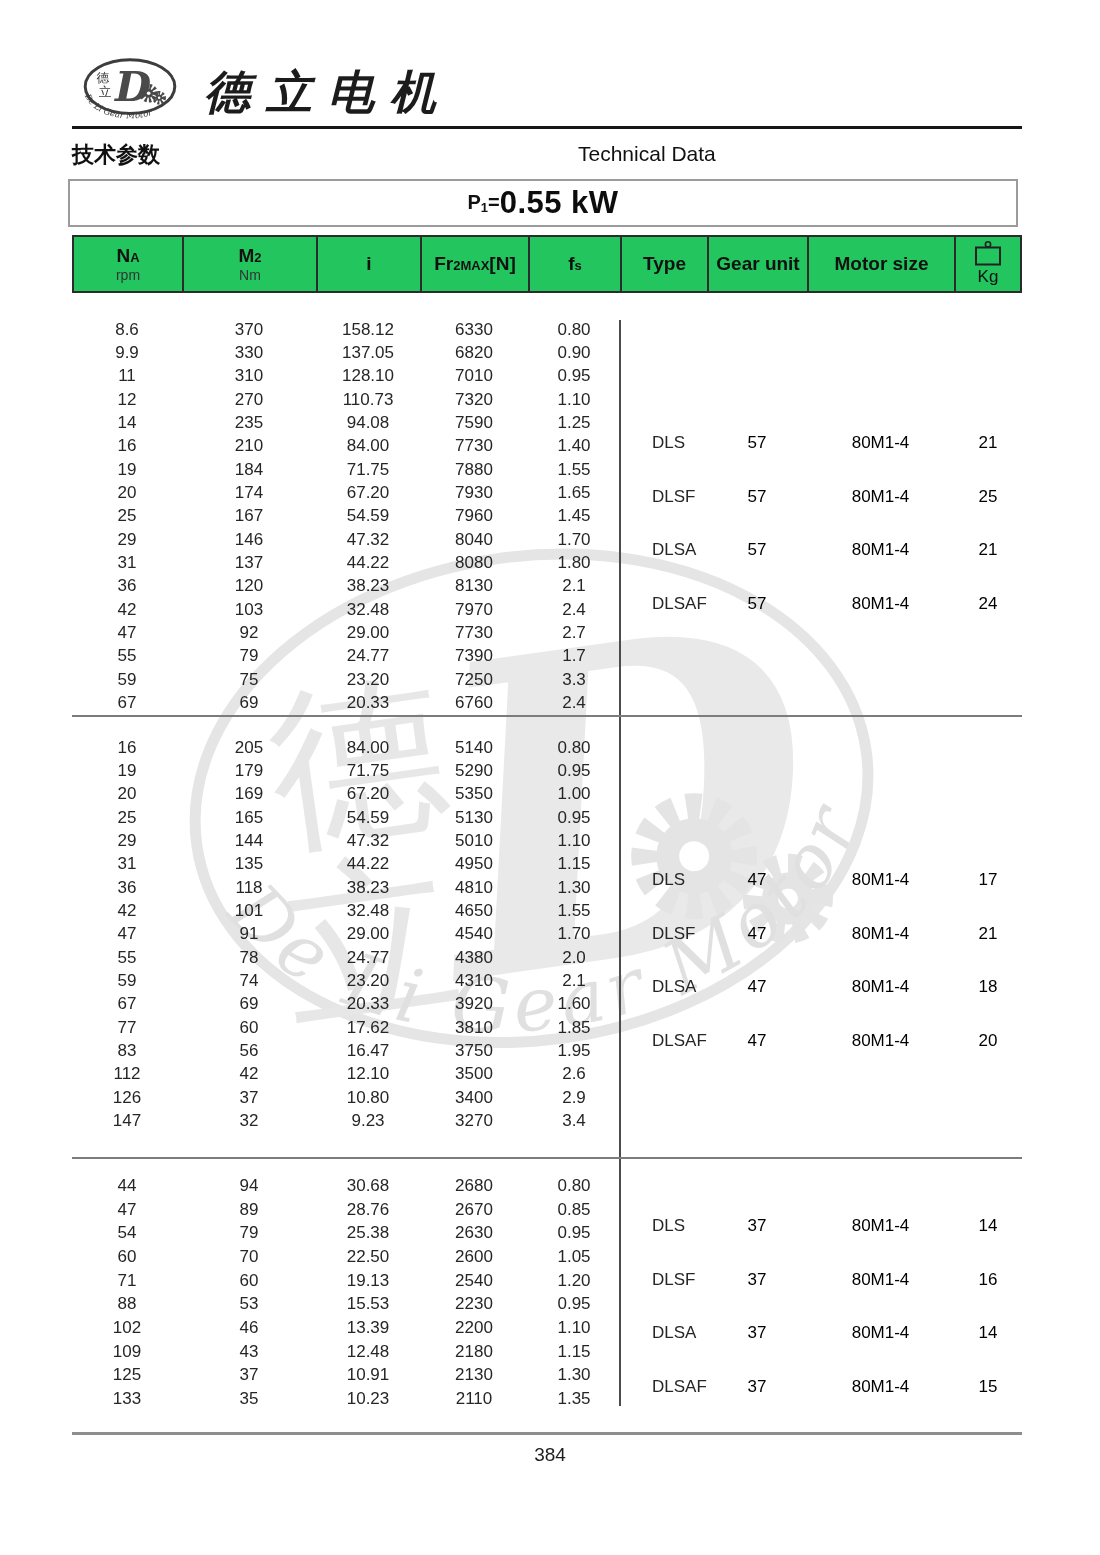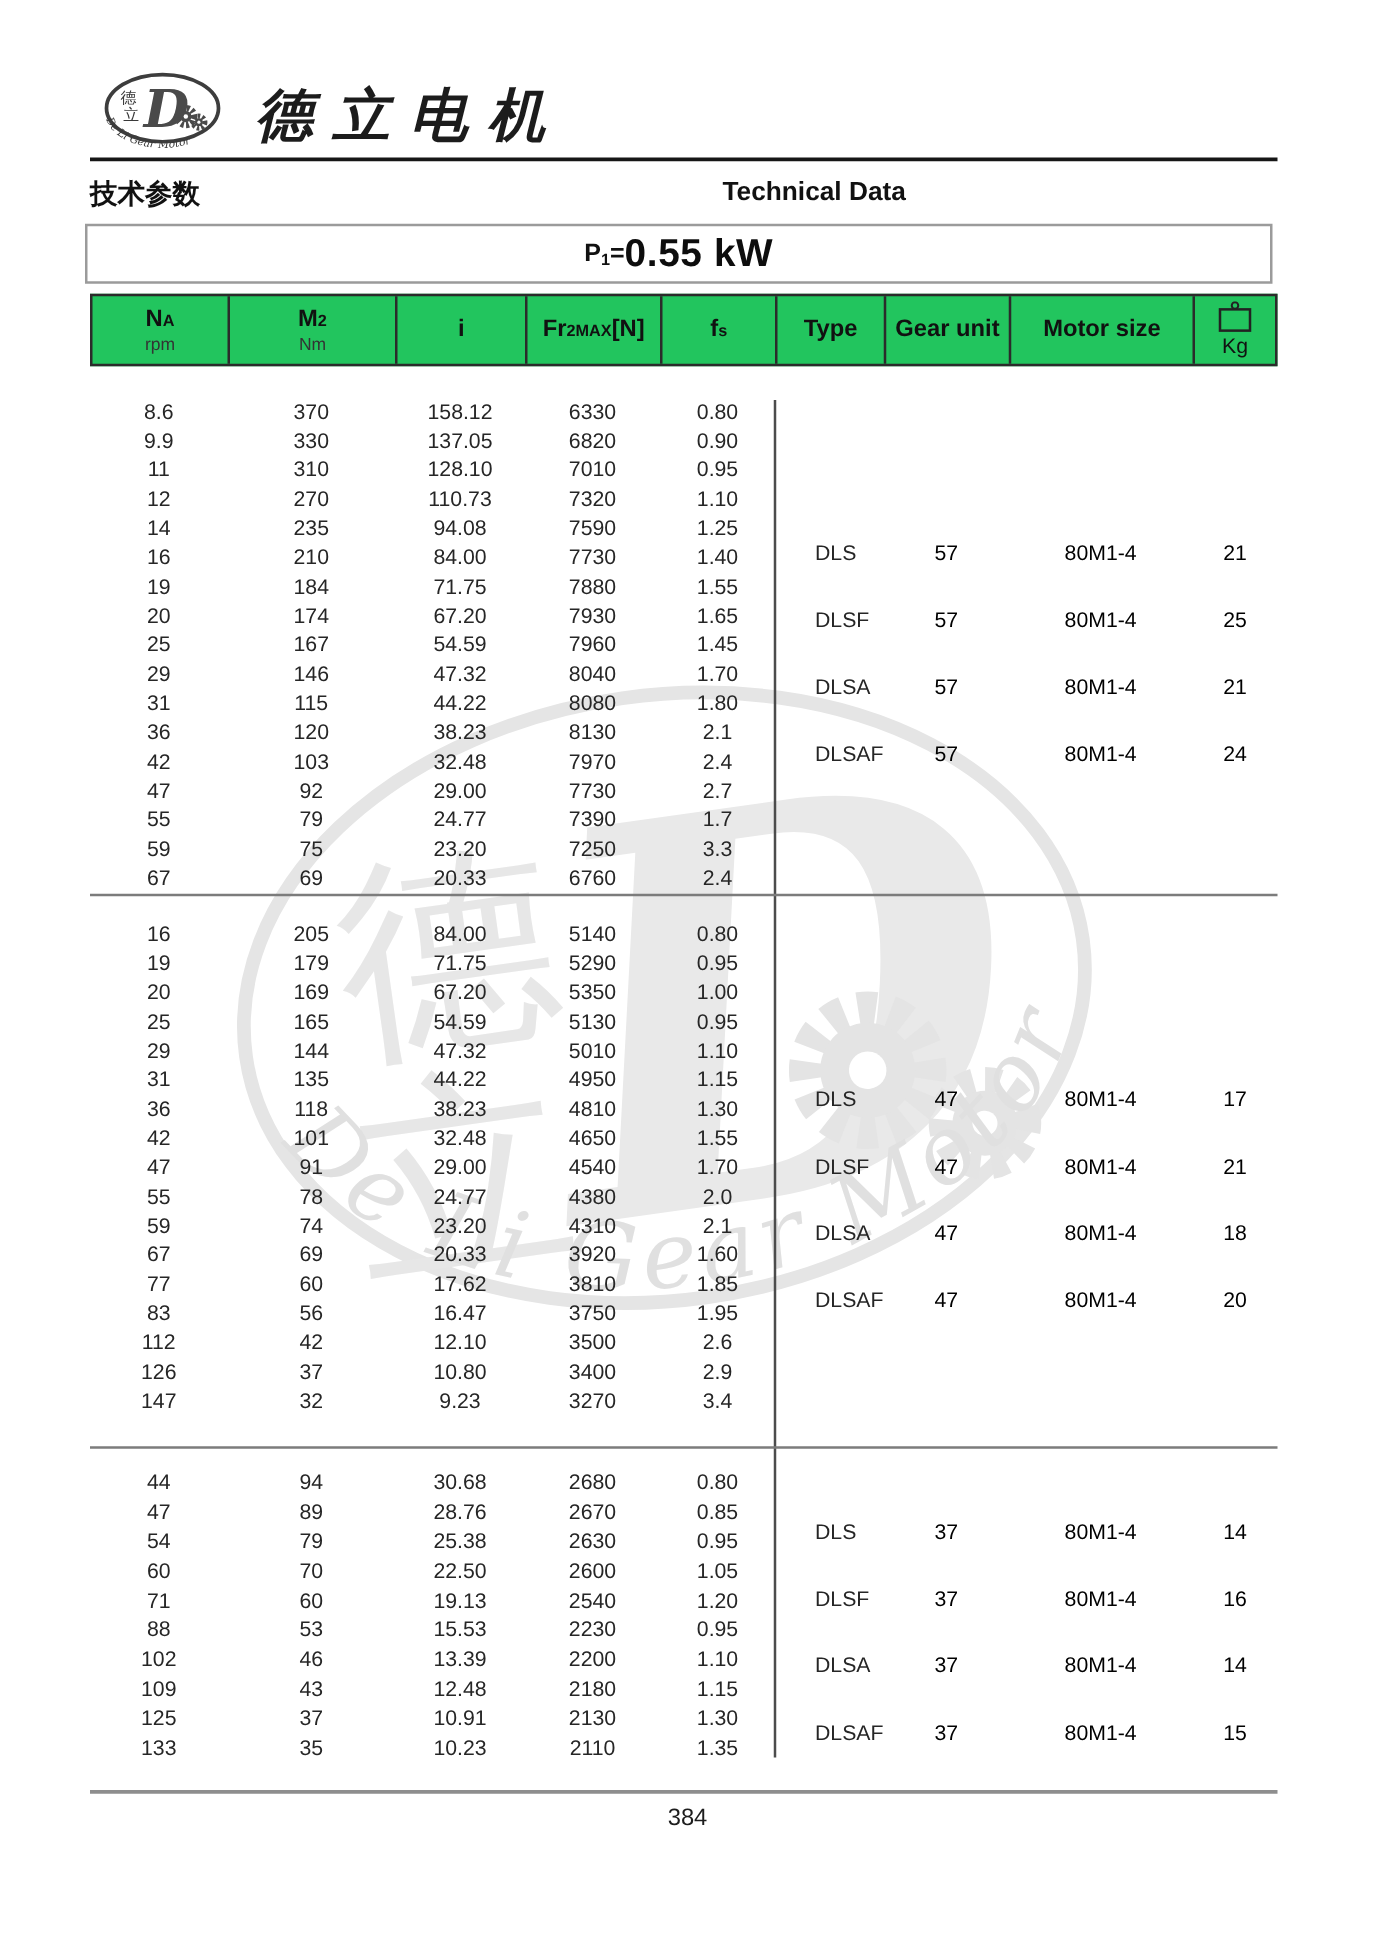--- a/index.html
+++ b/index.html
@@ -8,21 +8,21 @@
     font-family:"Liberation Sans",sans-serif;color:#222;overflow:hidden;
   }
   
   .brand-logo{position:absolute;left:74px;top:52px;width:112px;height:78px;}
   .brand-name{
     position:absolute;left:204px;top:62px;font-family:"DejaVu Serif",serif;
     font-style:italic;font-weight:900;font-size:46px;letter-spacing:16px;color:#1c1c1c;
   }
   .head-rule{position:absolute;left:72px;top:126px;width:950px;height:3px;background:#161616;}
   .sec-zh{position:absolute;left:72px;top:140px;font-size:22px;font-weight:bold;color:#111;}
-  .sec-en{position:absolute;left:578px;top:142px;font-size:21px;font-weight:bold;color:#111;}
+  .sec-en{position:absolute;left:578px;top:142px;font-size:21px;font-weight:normal;color:#111;}
   
   .power-box{
     position:absolute;left:68px;top:179px;width:946px;height:44px;border:2px solid #9b9b9b;
     display:flex;align-items:center;justify-content:center;background:#fff;
   }
   .p-sym{font-size:20px;font-weight:bold;color:#111;}
   .p-sub{font-size:13px;font-weight:bold;vertical-align:-3px;}
   .p-val{font-size:31px;font-weight:900;color:#0d0d0d;letter-spacing:0.5px;}
   
   .thead{
@@ -218,21 +218,21 @@
           </div>
           <div class="trow">
             <div class="tcell">29</div>
             <div class="tcell">146</div>
             <div class="tcell">47.32</div>
             <div class="tcell">8040</div>
             <div class="tcell">1.70</div>
           </div>
           <div class="trow">
             <div class="tcell">31</div>
-            <div class="tcell">115</div>
+            <div class="tcell">137</div>
             <div class="tcell">44.22</div>
             <div class="tcell">8080</div>
             <div class="tcell">1.80</div>
           </div>
           <div class="trow">
             <div class="tcell">36</div>
             <div class="tcell">120</div>
             <div class="tcell">38.23</div>
             <div class="tcell">8130</div>
             <div class="tcell">2.1</div>

